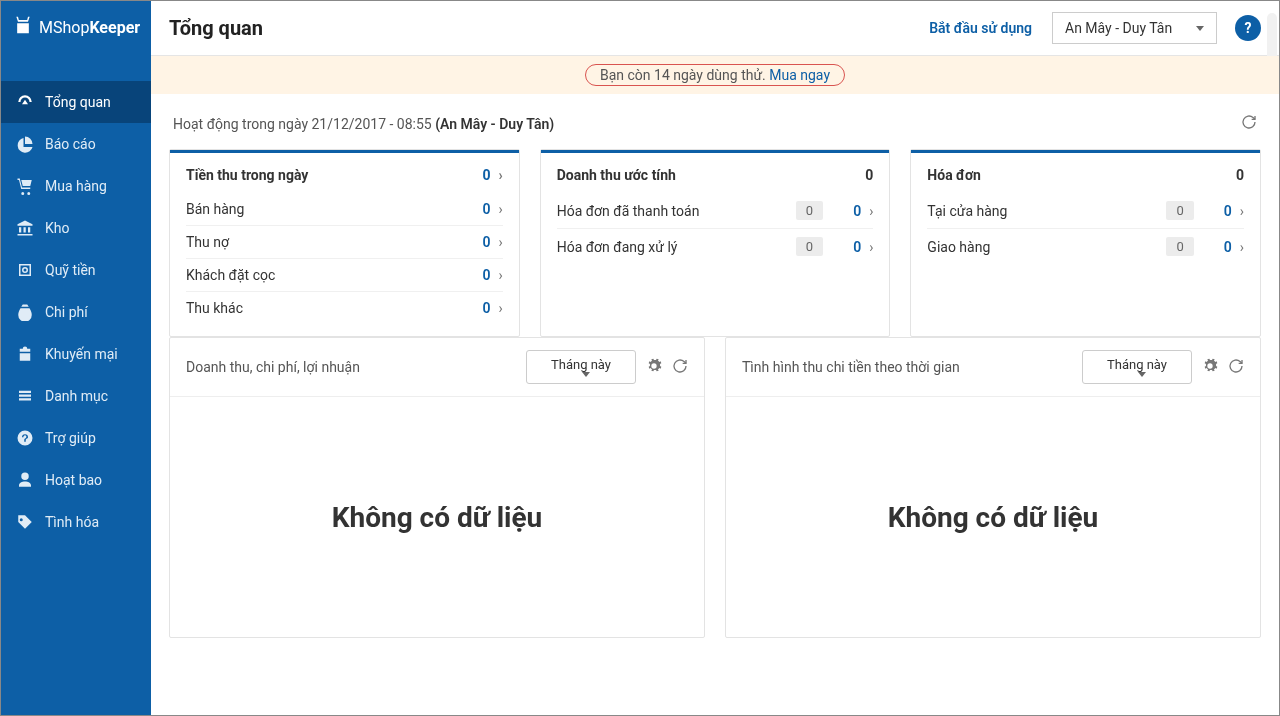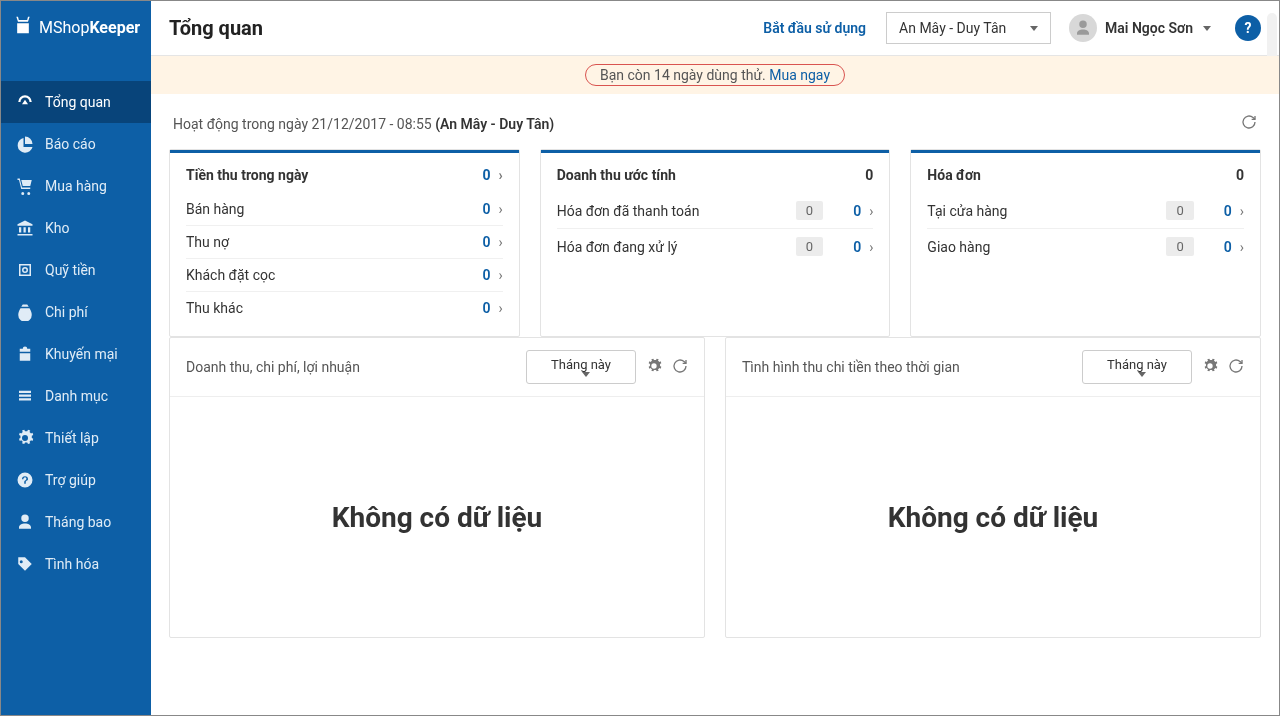--- a/index.html
+++ b/index.html
@@ -151,68 +151,51 @@
           <span class="nav-icon">
             <svg viewBox="0 0 24 24">
               <path d="M4 5h16v3H4zm0 5h16v3H4zm0 5h16v3H4z"></path>
             </svg>
           </span>
           <span>Danh mục</span>
         </div>
         <div class="nav-item">
           <span class="nav-icon">
             <svg viewBox="0 0 24 24">
-              <path d="M12 8a4 4 0 100 8 4 4 0 000-8zm9 4l2 1-1 3-2-1a8 8 0 01-2 2l1 2-3 1-1-2a8 8 0 01-3 0l-1 2-3-1 1-2a8 8 0 01-2-2l-2 1-1-3 2-1a8 8 0 010-3l-2-1 1-3 2 1a8 8 0 012-2l-1-2 3-1 1 2a8 8 0 013 0l1-2 3 1-1 2a8 8 0 012 2l2-1 1 3-2 1a8 8 0 010 3z"></path>
-            </svg>
-          </span>
-          <span>Thiết lập</span>
-        </div>
-        <div class="nav-item">
-          <span class="nav-icon">
-            <svg viewBox="0 0 24 24">
               <path d="M12 2a10 10 0 100 20 10 10 0 000-20zm1 15h-2v-2h2v2zm1-4c-1 1-1 1-1 2h-2c0-2 1-2 2-3a2 2 0 10-3-1H8a4 4 0 118 0c0 1-1 2-2 2z"></path>
             </svg>
           </span>
           <span>Trợ giúp</span>
         </div>
         <div class="nav-item">
           <span class="nav-icon">
             <svg viewBox="0 0 24 24">
               <path d="M12 12a5 5 0 100-10 5 5 0 000 10zm0 2c-4 0-8 2-8 5v2h16v-2c0-3-4-5-8-5z"></path>
             </svg>
           </span>
-          <span>Tháng bao</span>
+          <span>Hoạt bao</span>
         </div>
         <div class="nav-item">
           <span class="nav-icon">
             <svg viewBox="0 0 24 24">
               <path d="M21 12l-9 9-9-9V3h9l9 9zM7 7a2 2 0 100 4 2 2 0 000-4z"></path>
             </svg>
           </span>
           <span>Tình hóa</span>
         </div>
       </nav>
   </aside>
 
   <div class="main">
     <header class="header">
       <div class="page-title">Tổng quan</div>
       <div class="header-spacer"></div>
       <a class="start-link">Bắt đầu sử dụng</a>
       <div class="store-select">
         <span>An Mây - Duy Tân</span>
-        <span class="chev-down"></span>
-      </div>
-      <div class="user-menu">
-        <span class="avatar">
-          <svg viewBox="0 0 24 24">
-              <path d="M12 12a5 5 0 100-10 5 5 0 000 10zm0 2c-4 0-8 2-8 5v2h16v-2c0-3-4-5-8-5z"></path>
-            </svg>
-        </span>
-        <span>Mai Ngọc Sơn</span>
         <span class="chev-down"></span>
       </div>
       <div class="help-btn">?</div>
     </header>
 
     <div class="scroll-track"></div>
     <div class="scroll-hint"></div>
 
     <div class="content-area">
       <div class="trial-banner">

